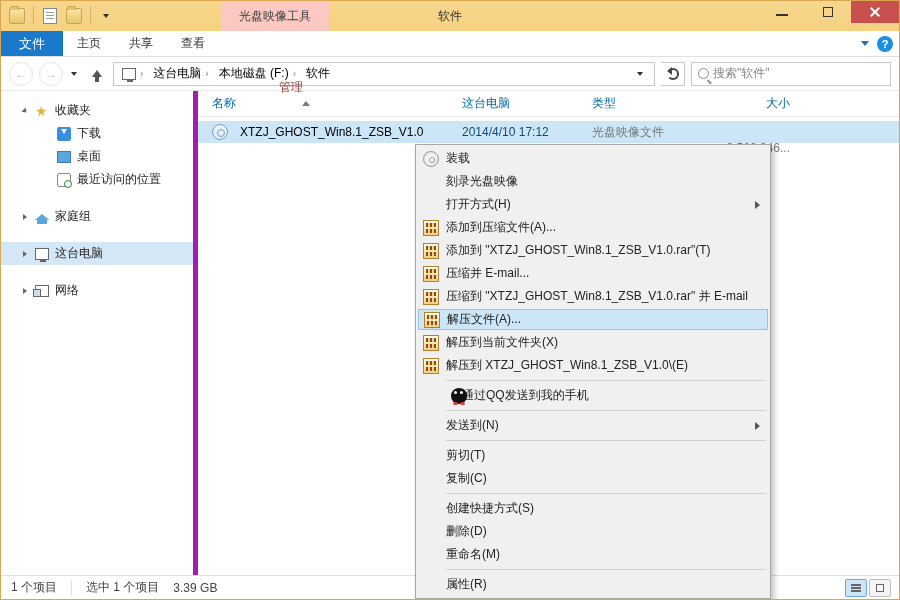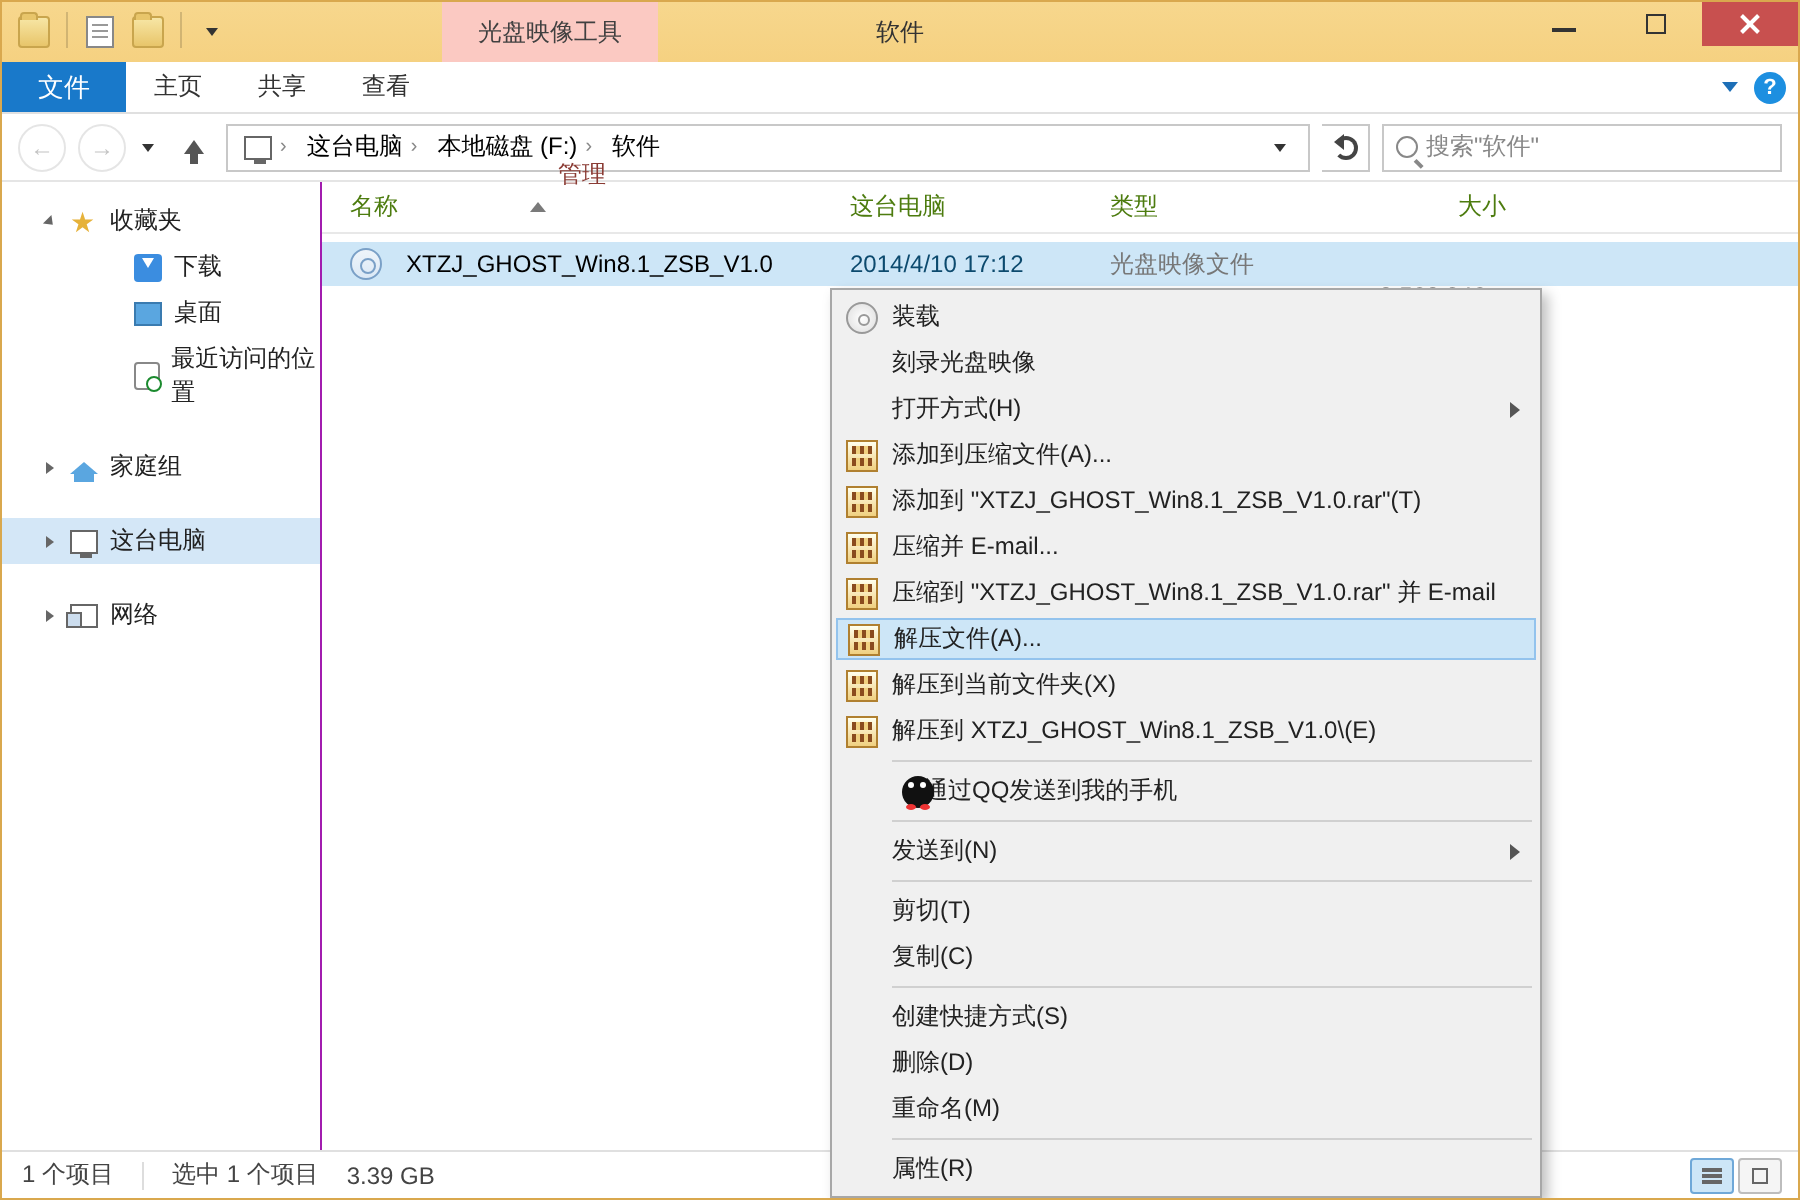--- a/index.html
+++ b/index.html
@@ -50,45 +50,45 @@
 .addr-dd{width:18px;display:flex;justify-content:center;}
 .refresh-btn{width:24px;height:24px;border:1px solid #c8c8c8;border-left:none;display:flex;align-items:center;justify-content:center;}
 .ref-ic{width:12px;height:12px;border:2px solid #444;border-left-color:transparent;border-radius:50%;position:relative;}
 .ref-ic::after{content:"";position:absolute;top:-3px;left:-2px;width:0;height:0;border-top:4px solid transparent;border-bottom:4px solid transparent;border-right:5px solid #444;}
 .search { width:200px; height:24px; border:1px solid #c8c8c8; display:flex; align-items:center; padding:0 6px; color:#888;}
 .search-ic{width:11px;height:11px;border:1.5px solid #888;border-radius:50%;position:relative;margin-right:4px;}
 .search-ic::after{content:"";position:absolute;right:-4px;bottom:-4px;width:5px;height:1.5px;background:#888;transform:rotate(45deg);}
 
 
 .body { display:flex; height:calc(100% - 30px - 26px - 34px - 24px); }
-.sidebar { width:160px; border-right:1px solid #a21caf; padding:8px 0; overflow:hidden;}
+.sidebar { width:197px; border-right:5px solid #a21caf; padding:8px 0; overflow:hidden;}
 .side-group { margin-bottom:14px; }
 .side-item { display:flex; align-items:center; gap:6px; padding:3px 0 3px 22px; color:#222;}
-.side-item.child{ padding-left:42px;margin-left:24px; }
+.side-item.child{ padding-left:56px; }
 .side-item.sel{ background:#d4e7f7; }
 .tri{width:0;height:0;border-top:3px solid transparent;border-bottom:3px solid transparent;border-left:4px solid #666;margin-right:2px;}
 .tri.open{transform:rotate(45deg);}
 .star-ic{width:14px;height:14px;color:#e6b23a;position:relative;}
 .star-ic::before{content:"★";font-size:14px;line-height:14px;}
 .dl-ic{width:14px;height:14px;background:#3b8de0;border-radius:2px;position:relative;}
 .dl-ic::after{content:"";position:absolute;left:4px;top:2px;width:0;height:0;border-left:3px solid transparent;border-right:3px solid transparent;border-top:5px solid #fff;}
 .desk-ic{width:14px;height:12px;background:#5aa6e0;border:1px solid #3a7bb0;}
 .recent-ic{width:14px;height:14px;border:1px solid #888;border-radius:2px;position:relative;background:#fff;}
 .recent-ic::after{content:"";position:absolute;right:-2px;bottom:-2px;width:6px;height:6px;border:1px solid #1b8a2e;border-radius:50%;background:#fff;}
 .home-ic{width:14px;height:14px;position:relative;}
 .home-ic::before{content:"";position:absolute;left:0;top:4px;width:0;height:0;border-left:7px solid transparent;border-right:7px solid transparent;border-bottom:6px solid #5aa6e0;}
 .home-ic::after{content:"";position:absolute;left:2px;top:9px;width:10px;height:5px;background:#5aa6e0;}
 .pc-ic{width:14px;height:12px;border:1px solid #666;background:#fff;position:relative;}
 .pc-ic::after{content:"";position:absolute;left:4px;top:11px;width:6px;height:2px;background:#666;}
 .net-ic{width:14px;height:12px;border:1px solid #666;background:#fff;position:relative;}
 .net-ic::after{content:"";position:absolute;left:-3px;top:3px;width:6px;height:6px;border:1px solid #666;background:#cde;}
 
 
 .main { flex:1; display:flex; flex-direction:column; }
-.col-head { height:26px; display:flex; align-items:center; border-bottom:1px solid #e8e8e8; color:#4d7c0f; padding-left:8px;}
+.col-head { height:26px; display:flex; align-items:center; border-bottom:1px solid #e8e8e8; color:#0369a1; padding-left:8px;}
 .col { padding:0 6px; display:flex; align-items:center; gap:6px;}
 .c-name{width:250px;} .c-date{width:130px;} .c-type{width:110px;} .c-size{width:100px; text-align:right; justify-content:flex-end;}
 .sort-ind{width:0;height:0;border-left:4px solid transparent;border-right:4px solid transparent;border-bottom:5px solid #7a7a7a;margin-left:2px;}
 .file-list{flex:1; padding-top:4px;}
 .file-row{height:22px; display:flex; align-items:center; padding-left:8px;}
 .file-row.sel{background:#cde6f7;}
 .file-ic{width:16px;height:16px;border:1px solid #7aa0c7;border-radius:50%;background:linear-gradient(#eef4fa,#dbe9f6);margin-right:6px;position:relative;}
 .file-ic::after{content:"";position:absolute;left:4px;top:4px;width:6px;height:6px;border:1px solid #7aa0c7;border-radius:50%;}
 
 

